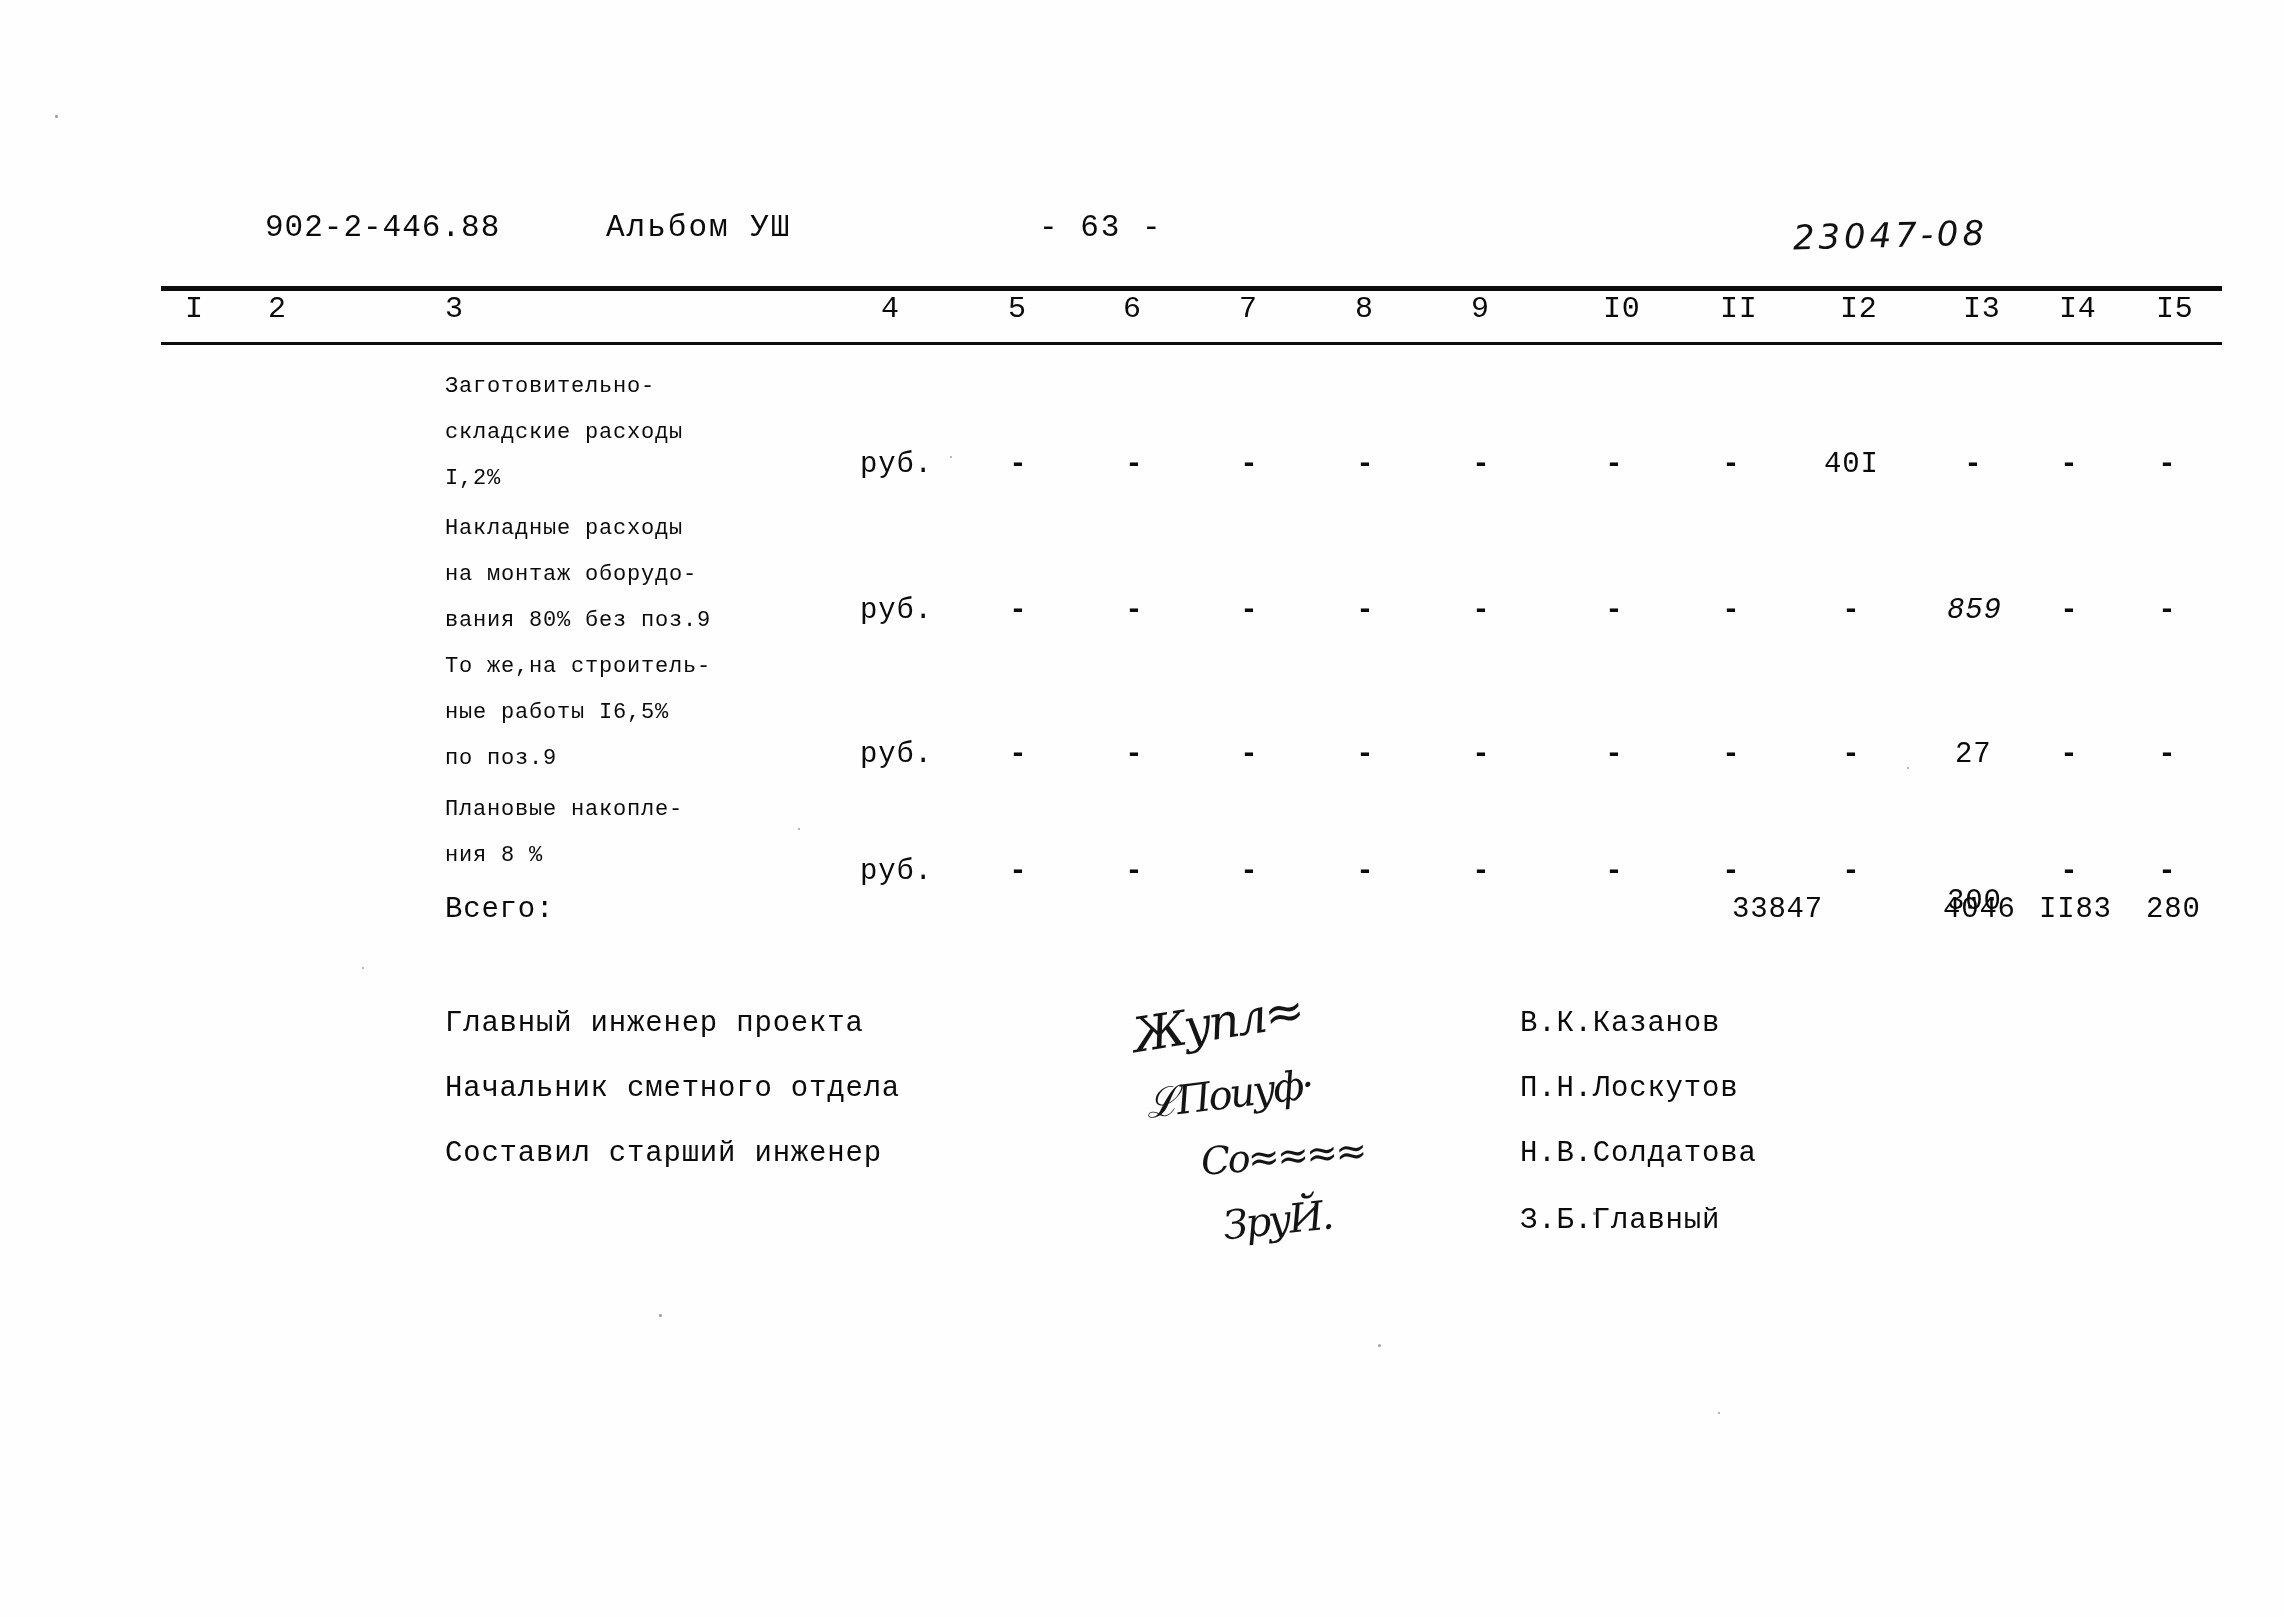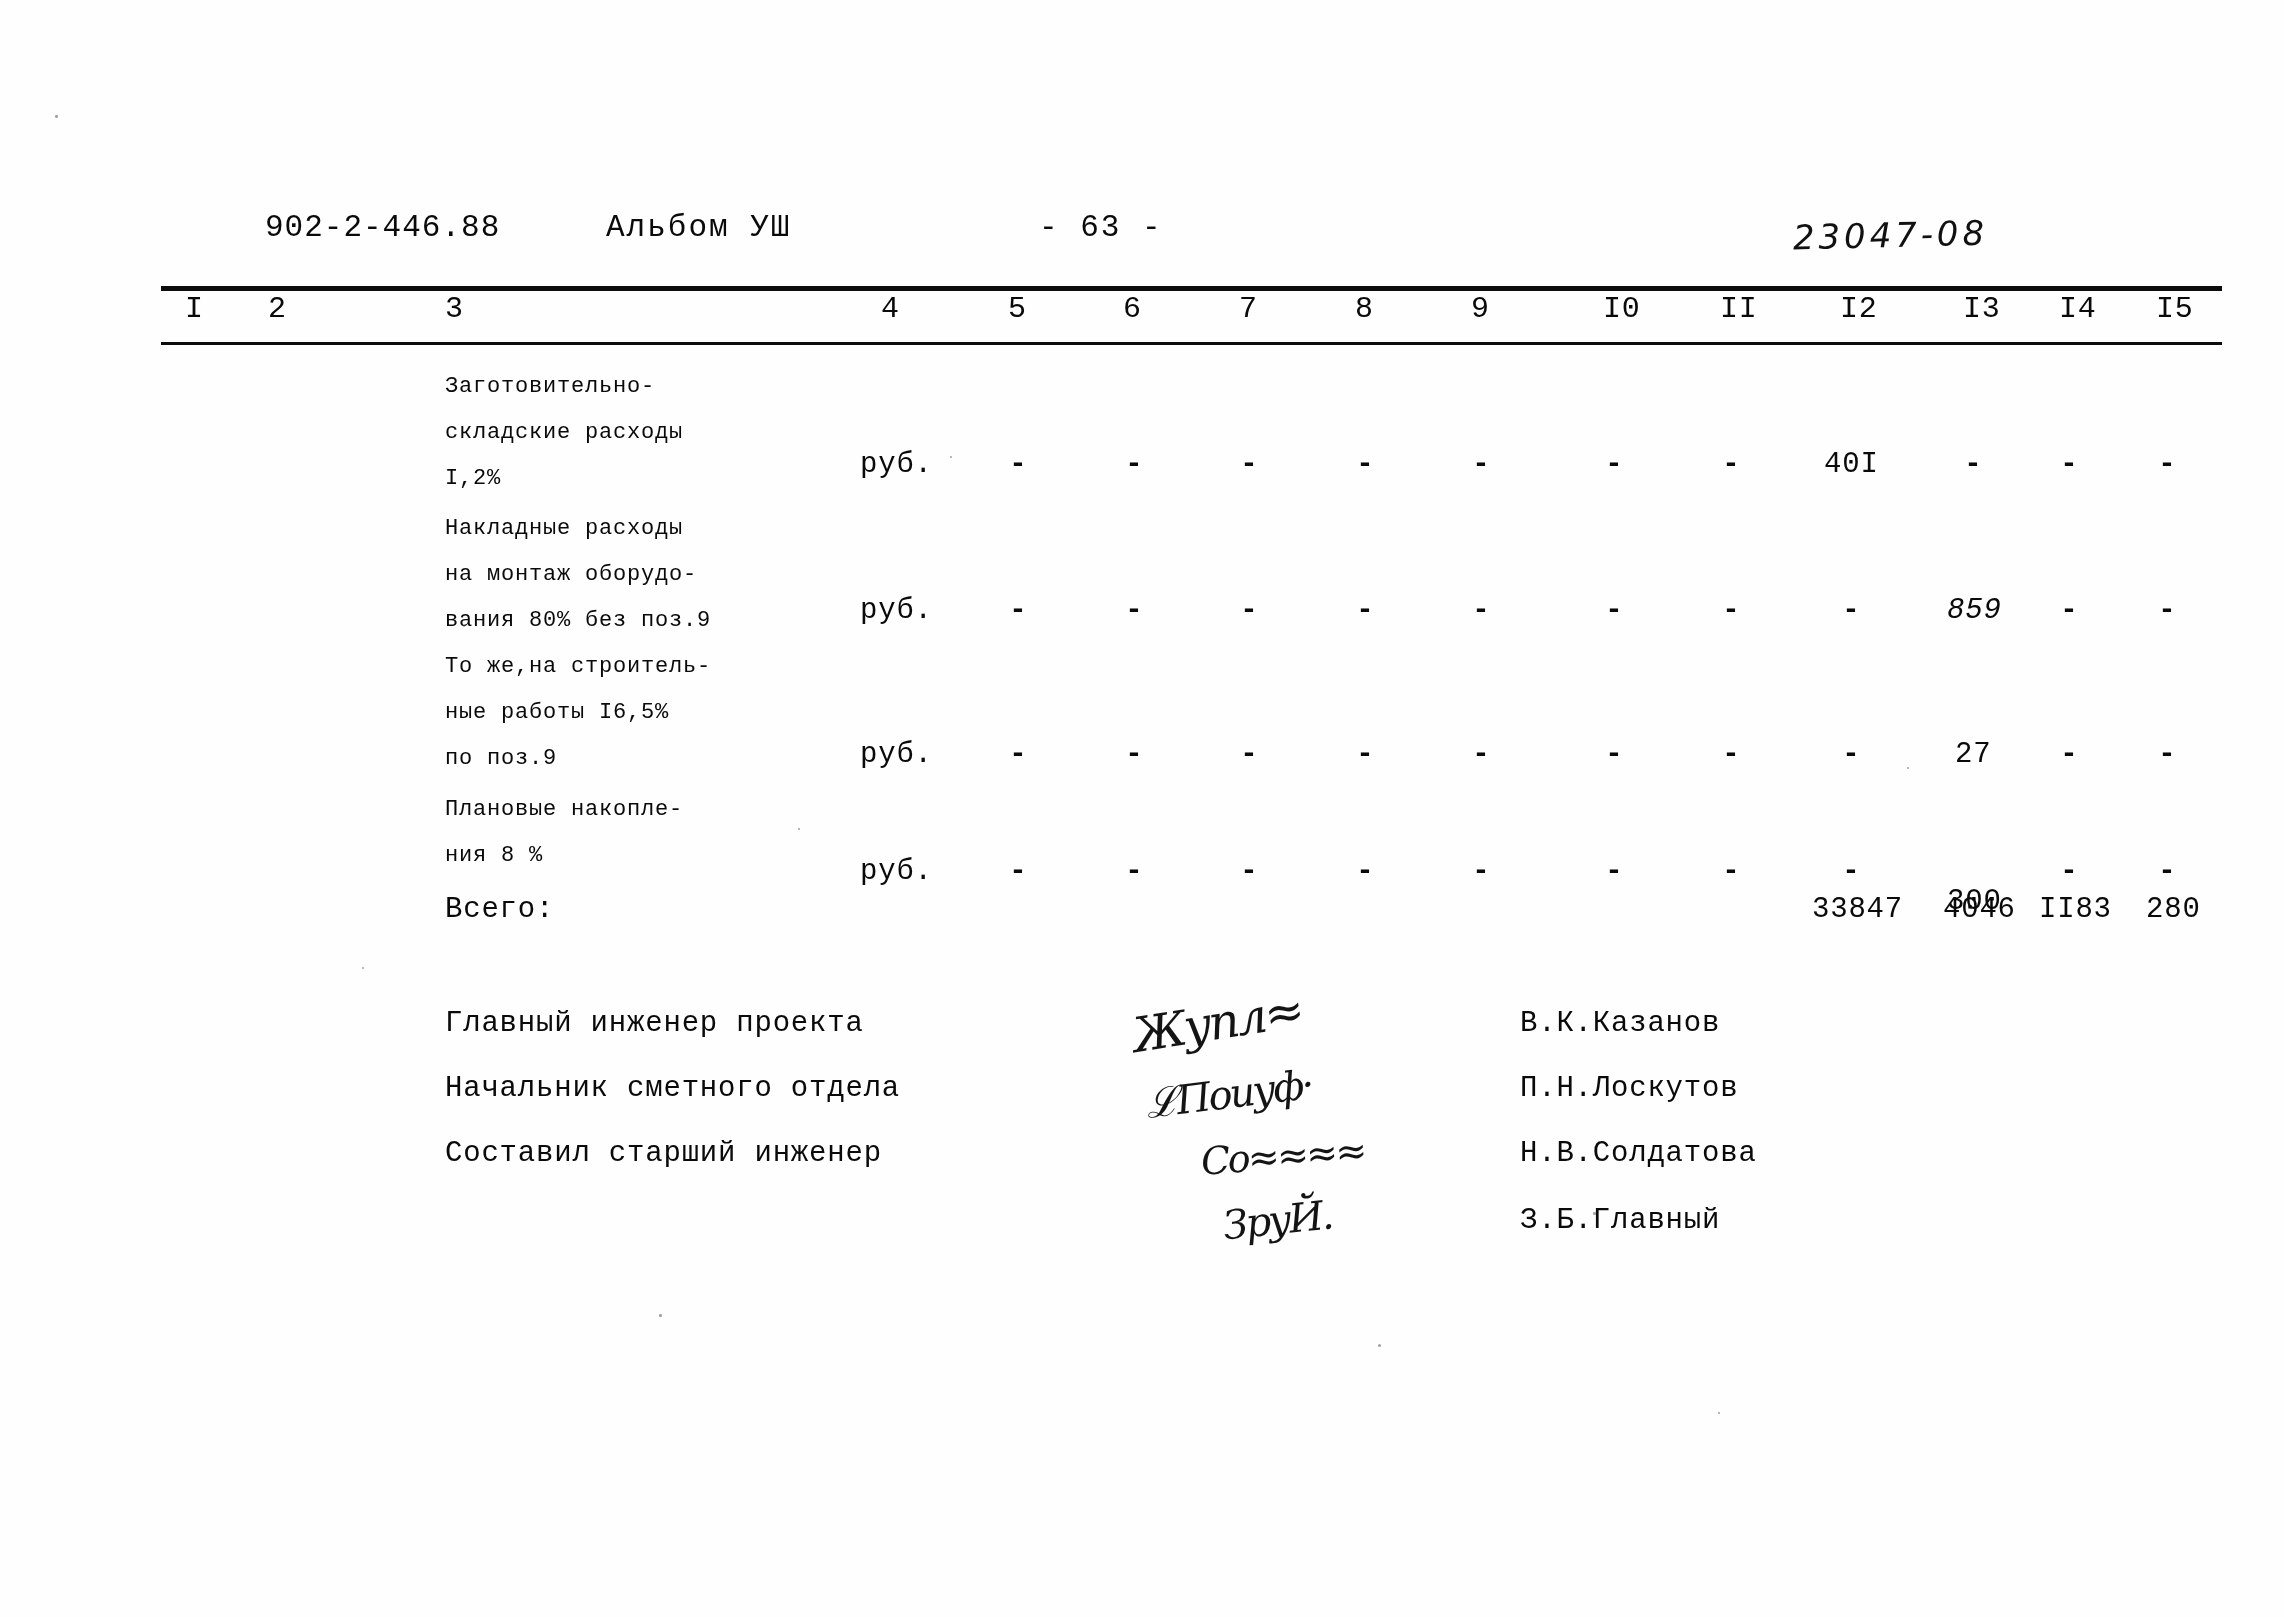--- a/index.html
+++ b/index.html
@@ -284,21 +284,21 @@
         <div class="dash" style="top: 70px; left: 1718px; width: 26px;">-</div>
         <div class="dash" style="top: 70px; left: 1838px; width: 26px;">-</div>
         <div class="cellval" style="top: 84px; left: 1947px; width: 53px; margin-top: 16px;">300</div>
         <div class="dash" style="top: 70px; left: 2056px; width: 26px;">-</div>
         <div class="dash" style="top: 70px; left: 2154px; width: 26px;">-</div>
       </div>
     </div>
 
   <div id="totals-row">
     <div id="totals-label">Всего:</div>
-  <div class="total-val" style="left: 1812px;">33847</div>
+  <div class="total-val" style="left: 1732px;">33847</div>
       <div class="total-val" style="left: 1943px;">4046</div>
       <div class="total-val" style="left: 2039px;">II83</div>
       <div class="total-val" style="left: 2146px;">280</div>
     </div>
 
   <div id="signatures">
       <div class="sig-row" style="top: 0px;">
         <div class="sig-title">Главный инженер проекта</div>
         <div class="sig-name">В.К.Казанов</div>
       </div>

